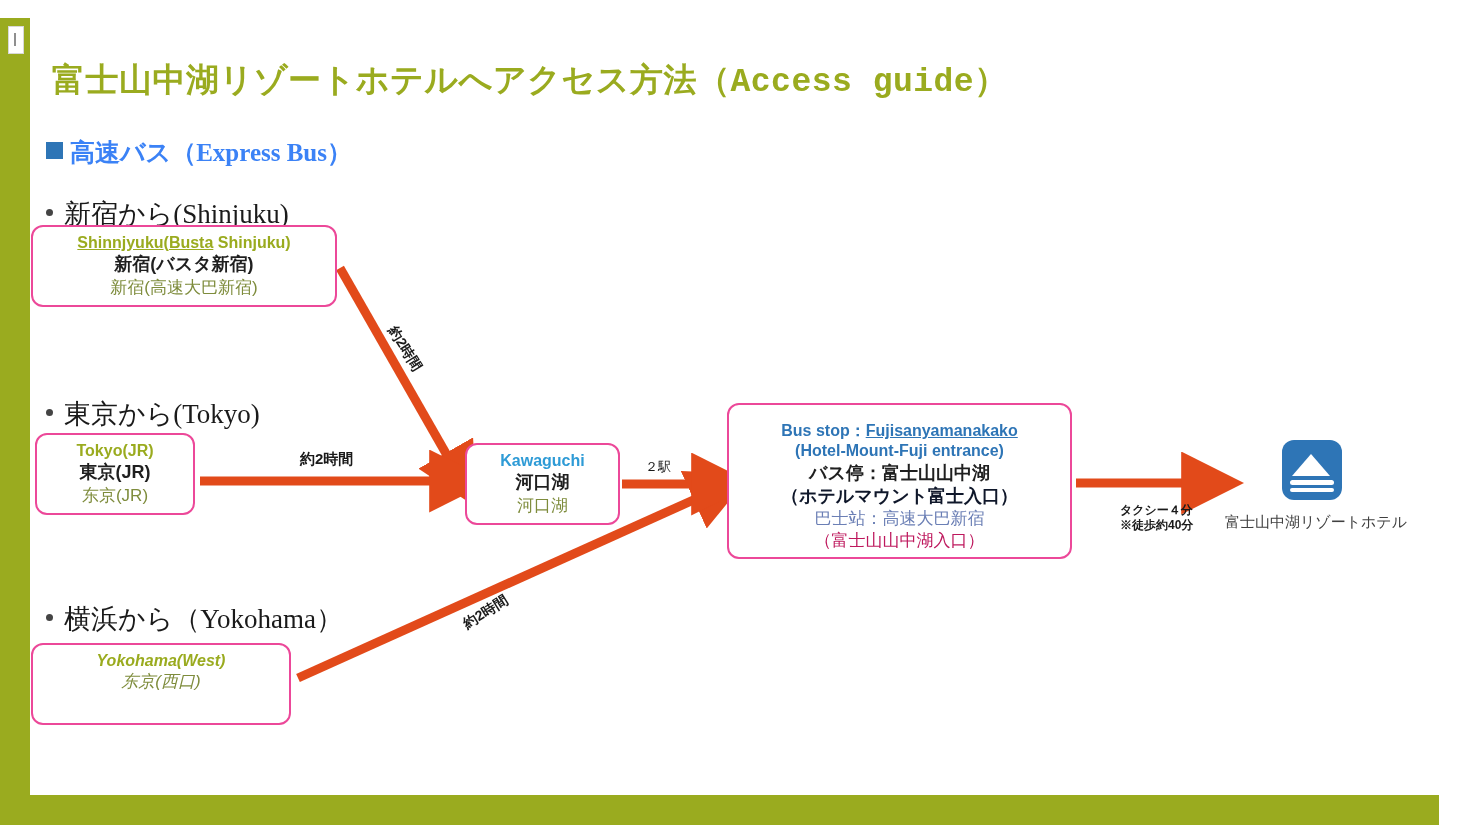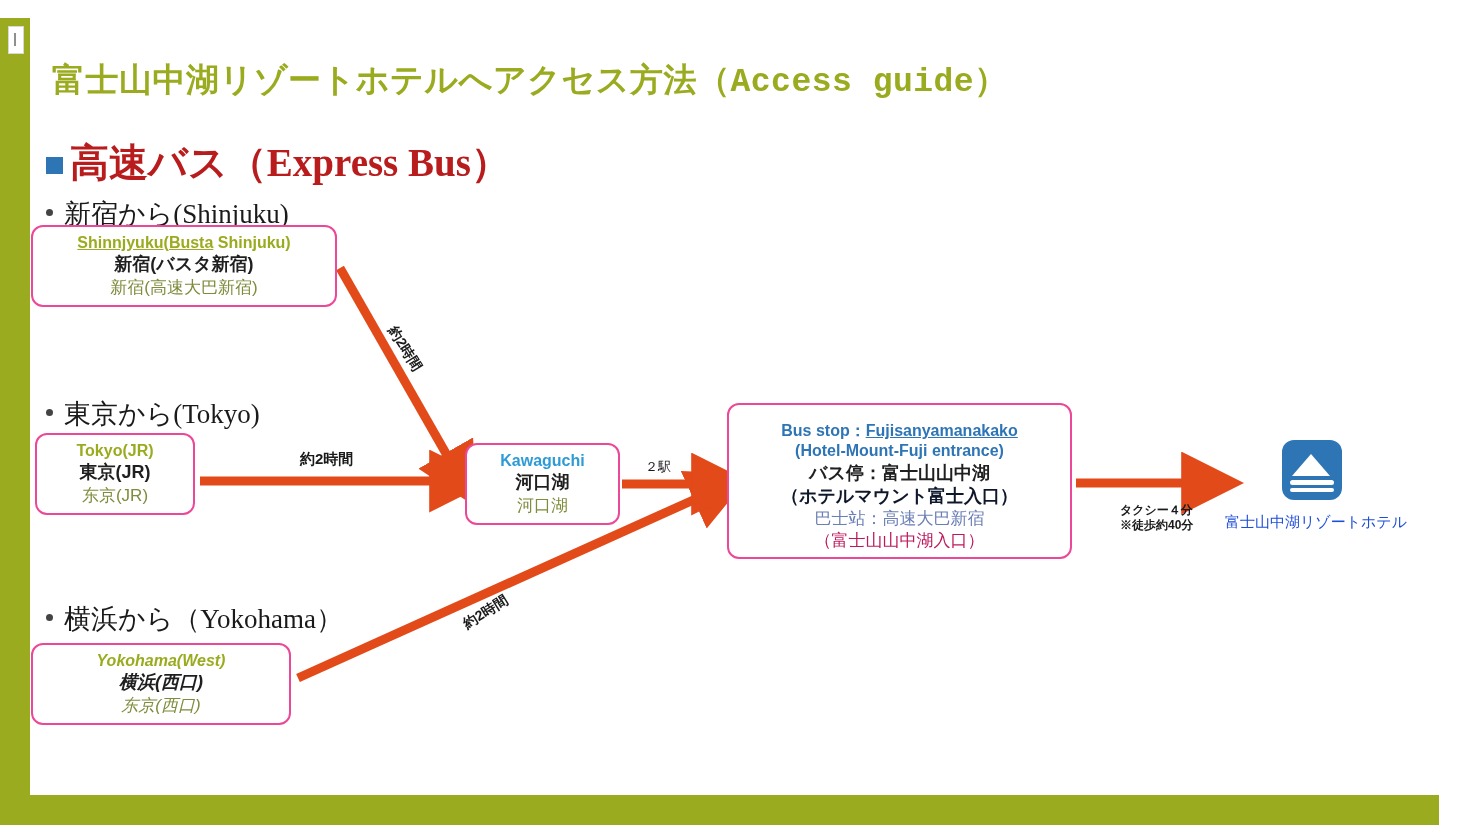--- a/index.html
+++ b/index.html
@@ -70,23 +70,23 @@
     color: #9aab1f;
     letter-spacing: 0.5px;
     white-space: nowrap;
   }
 
   
   #section-heading {
     position: absolute;
     left: 16px; top: 118px;
     font-family: "Liberation Serif", serif;
-    font-size: 39px;
+    font-size: 25px;
     font-weight: bold;
-    color: #b91c1c;
+    color: #3b82f6;
     white-space: nowrap;
   }
   #section-heading .sq {
     display: inline-block;
     width: 17px; height: 17px;
     background: #2e75b6;
     margin-right: 7px;
     vertical-align: 2px;
   }
 
@@ -208,21 +208,21 @@
     width: 44px; height: 4px;
     background: #ffffff;
     border-radius: 3px;
   }
   #hotel-caption {
     position: absolute;
     left: 1176px; top: 495px;
     width: 220px;
     text-align: center;
     font-size: 15px;
-    color: #1d4ed8;
+    color: #404040;
     white-space: nowrap;
   }
 
   svg#arrows {
     position: absolute;
     left: 0; top: 0;
     width: 1409px; height: 777px;
     pointer-events: none;
   }
 </style>
@@ -283,21 +283,20 @@
     </div>
 
     <div class="node" id="node-tokyo">
       <div class="l1">Tokyo(JR)</div>
       <div class="l2">東京(JR)</div>
       <div class="l3">东京(JR)</div>
     </div>
 
     <div class="node" id="node-yokohama">
       <div class="l1">Yokohama(West)</div>
-      <div class="l2">横浜(西口)</div>
       <div class="l3">东京(西口)</div>
     </div>
 
     <div class="node" id="node-kawaguchi">
       <div class="l1">Kawaguchi</div>
       <div class="l2">河口湖</div>
       <div class="l3">河口湖</div>
     </div>
 
     <div class="node" id="node-busstop">

